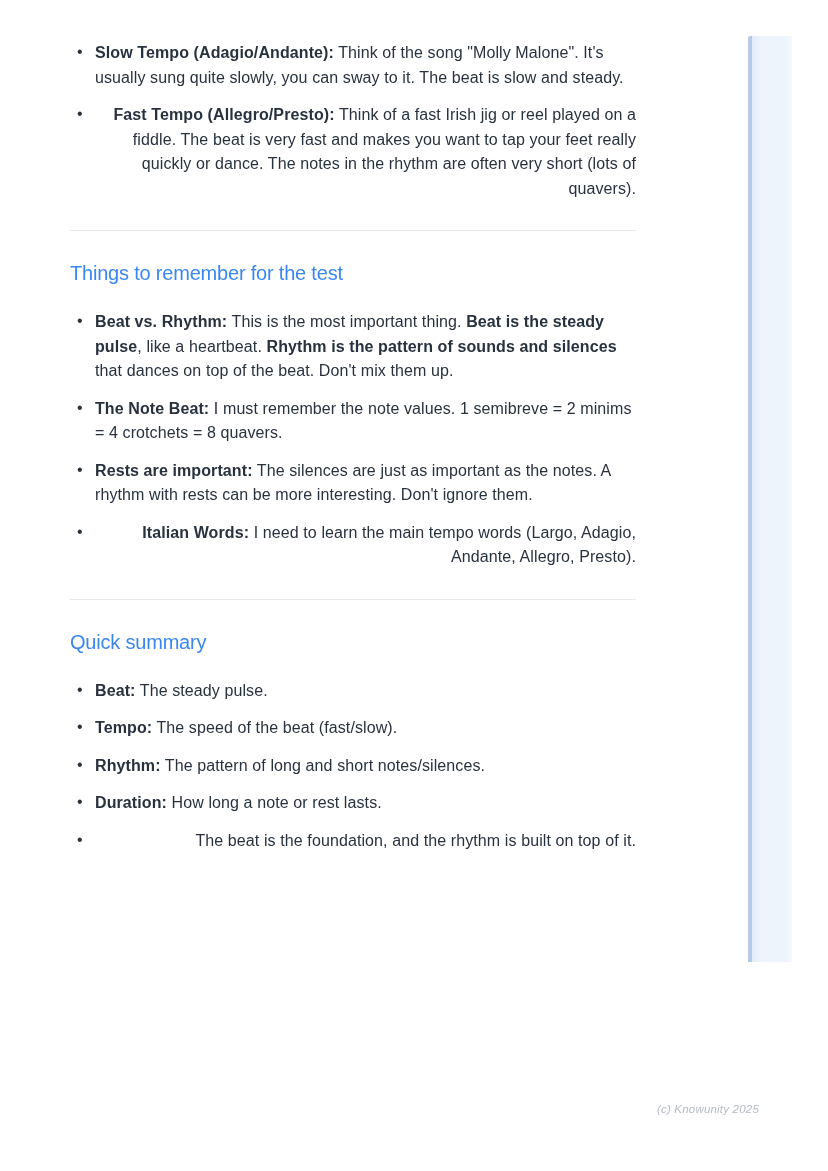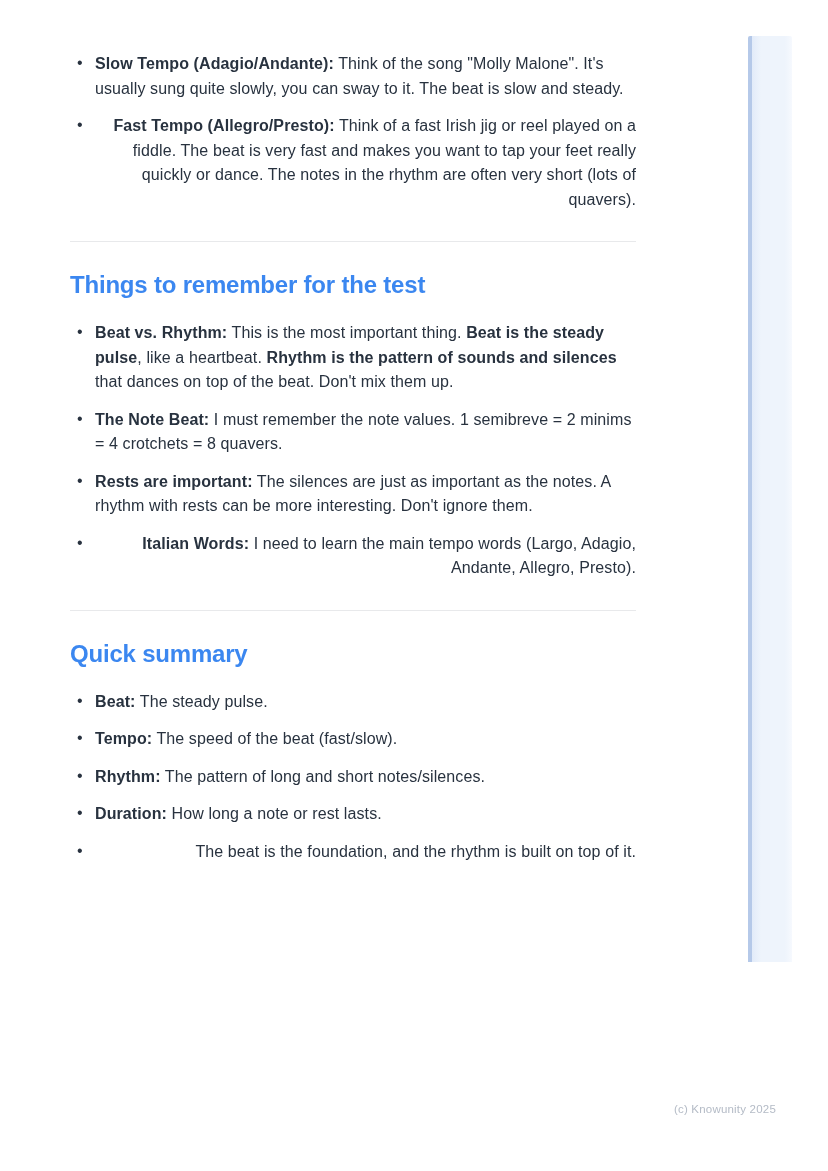--- a/index.html
+++ b/index.html
@@ -22,21 +22,21 @@
     position: relative;
     font-family: "Liberation Sans", sans-serif;
     color: var(--text-color);
     overflow: hidden;
   }
   .content {
     position: absolute;
     left: 70px;
     top: 0;
     width: 566px;
-    padding-top: 52px;
+    padding-top: 41px;
   }
   ul.doc-list {
     list-style: none;
     margin: 0;
     padding: 0;
   }
   ul.doc-list li {
     position: relative;
     padding-left: 25px;
     margin-bottom: 13px;
@@ -55,44 +55,45 @@
   }
   ul.doc-list strong { font-weight: 700; }
   hr.divider {
     border: none;
     border-top: 1px solid var(--divider-color);
     margin: 29px 0 28px 0;
     width: 100%;
   }
   h2.section-heading {
     color: var(--heading-color);
-    font-size: 24px;
+    font-size: 20px;
     line-height: 29px;
-    font-weight: 700;
+    font-weight: 400;
     margin: 0 0 22px 0;
     letter-spacing: -0.2px;
   }
   .scrollbar-track {
     position: absolute;
     left: 748px;
     top: 36px;
     width: 44px;
     height: 926px;
     border-left: 4px solid var(--scrollbar-edge);
     background: linear-gradient(to right, #e2ebf9 0px, var(--scrollbar-fill) 9px, var(--scrollbar-fill) 82%, #f6f9fe 100%);
     border-radius: 2px 2px 0 0;
   }
   .footer {
     position: absolute;
     top: 1102px;
-    right: 52px;
+    right: 69px;
     font-size: 11.5px;
     line-height: 14px;
     color: var(--footer-color);
     letter-spacing: 0.2px;
+    font-style: italic;
   }
 </style>
 </head>
 <body>
 
 <div class="content">
 
   <ul class="doc-list">
       <li><strong>Slow Tempo (Adagio/Andante):</strong><span> Think of the song "Molly Malone". It's usually sung quite slowly, you can sway to it. The beat is slow and steady.</span></li>
       <li><strong>Fast Tempo (Allegro/Presto):</strong><span> Think of a fast Irish jig or reel played on a fiddle. The beat is very fast and makes you want to tap your feet really quickly or dance. The notes in the rhythm are often very short (lots of quavers).</span></li>

